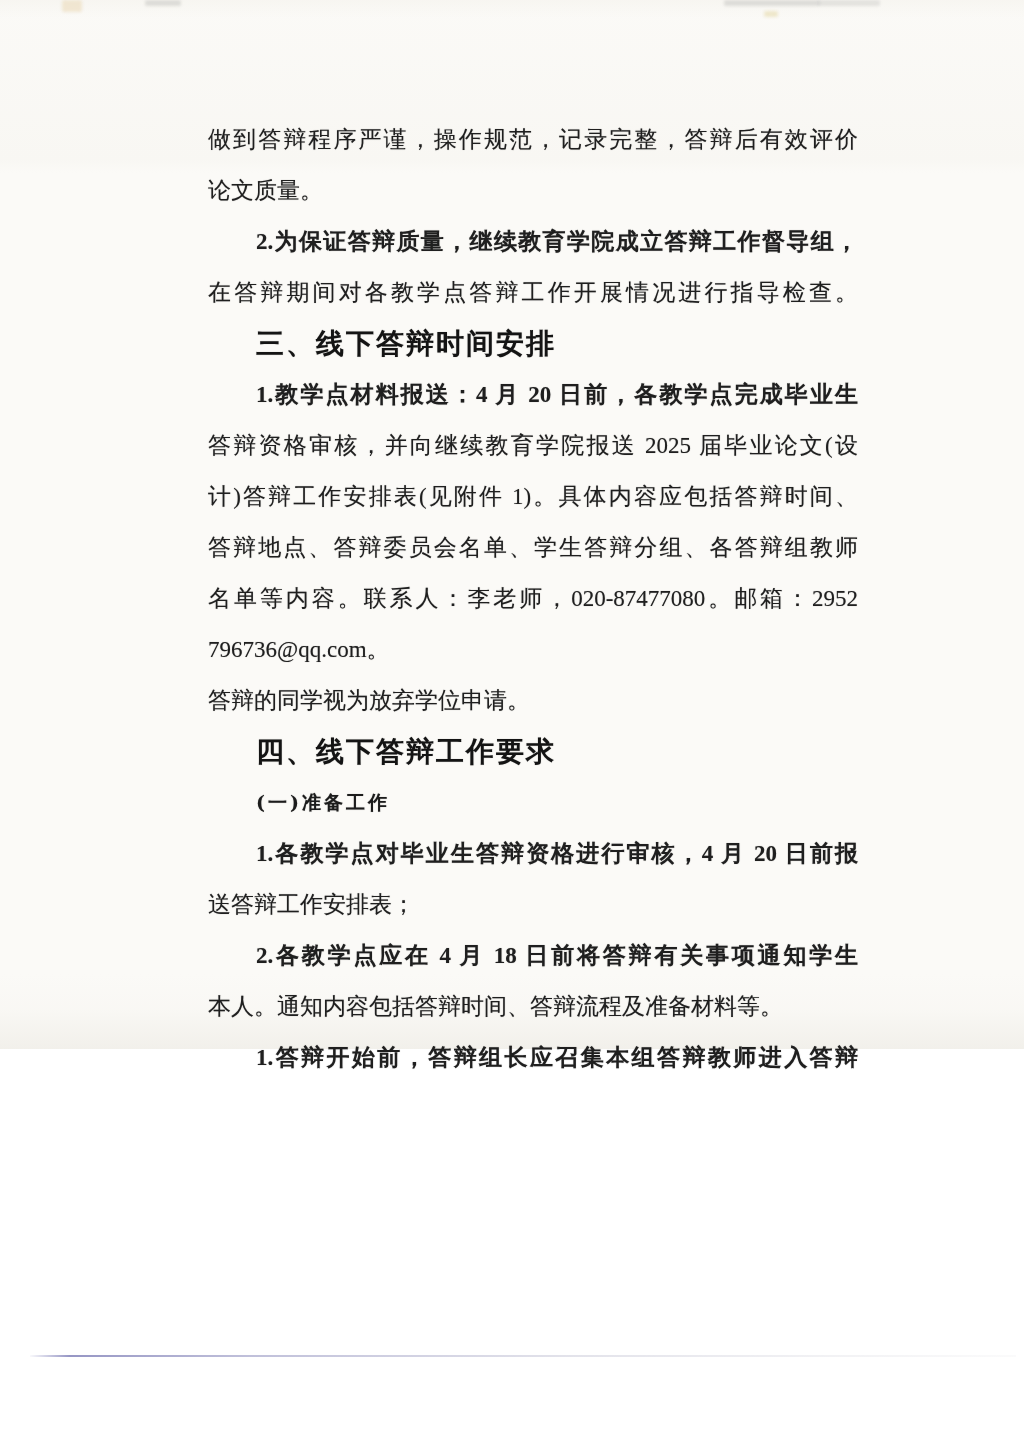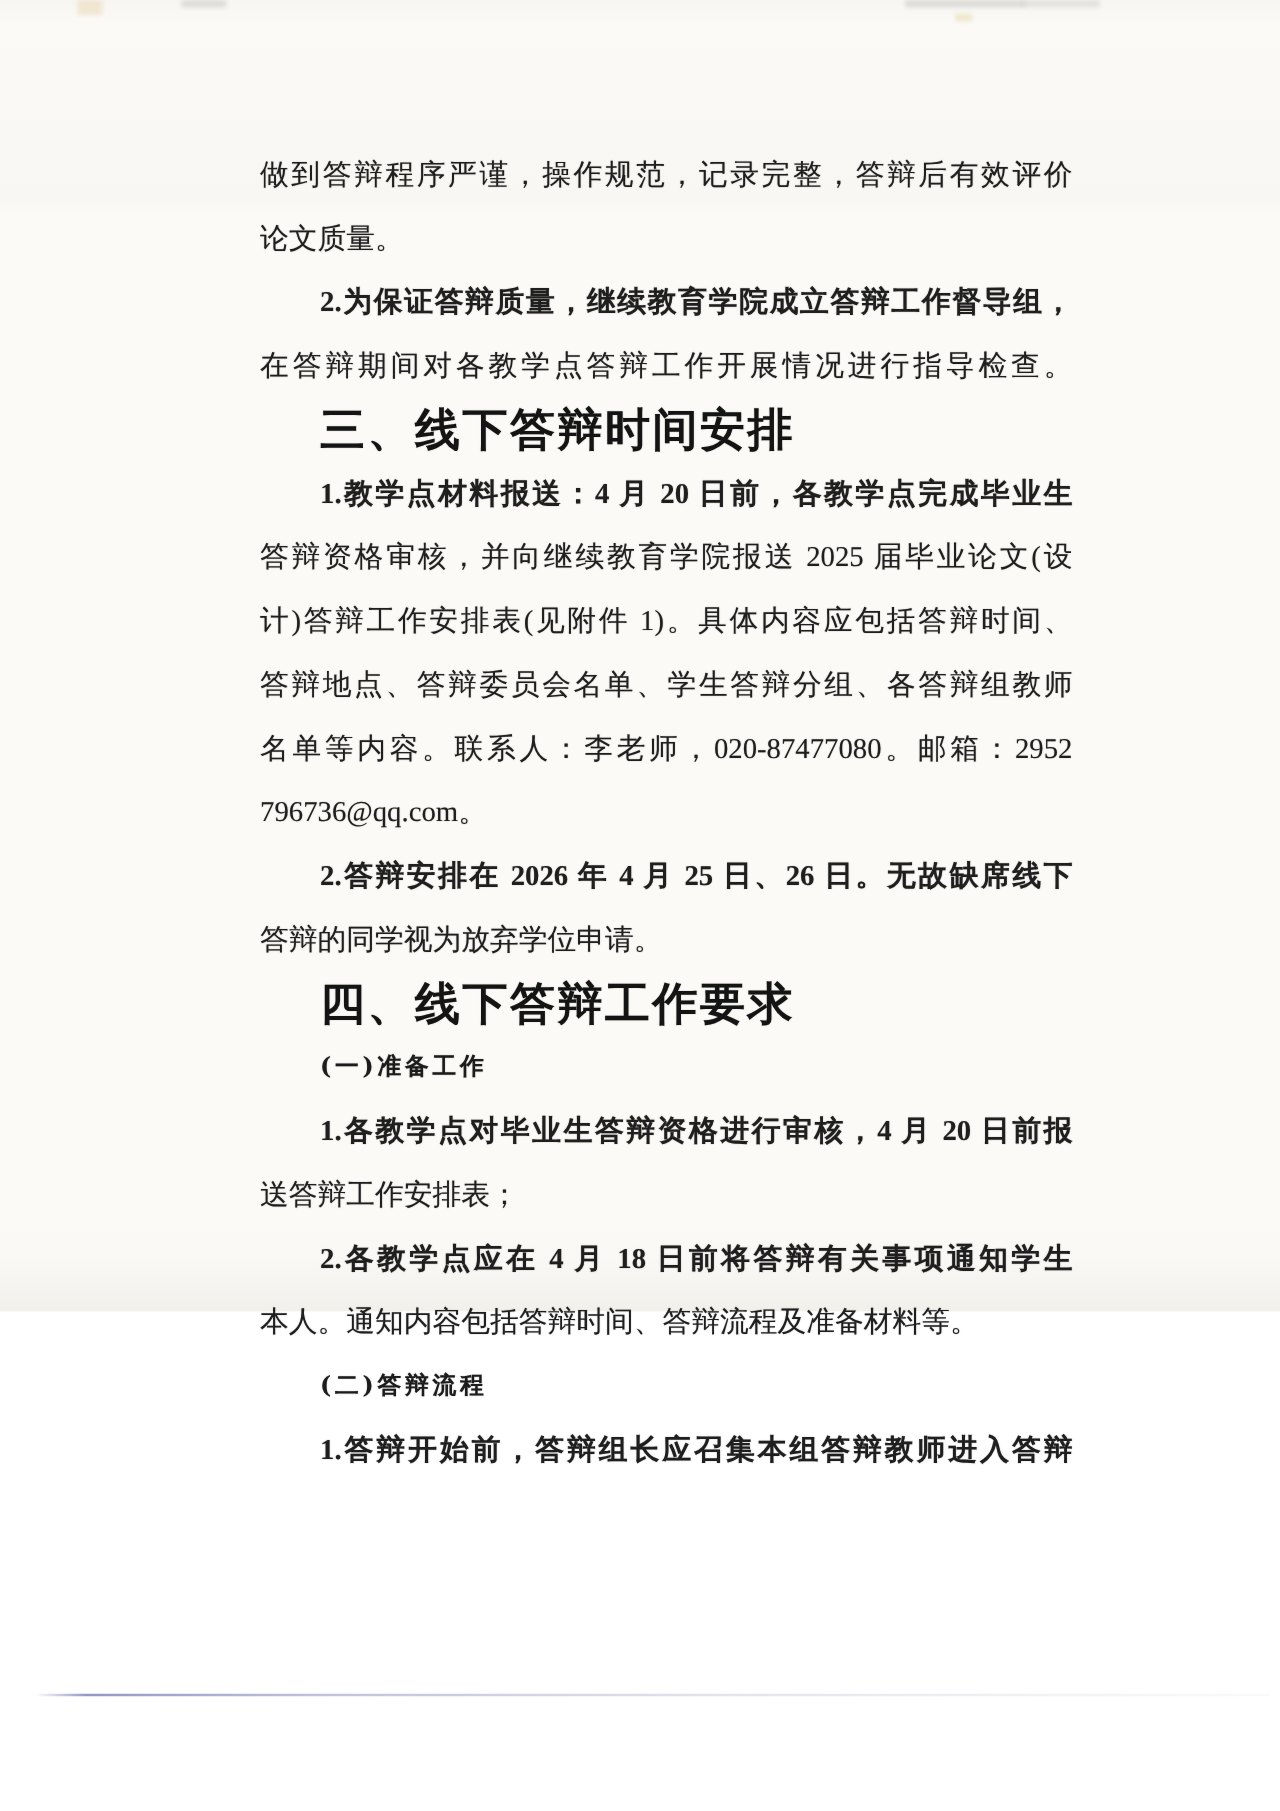--- a/index.html
+++ b/index.html
@@ -45,21 +45,21 @@
   }
   .line.justify {
     white-space: normal;
     text-align: justify;
     text-align-last: justify;
     text-justify: inter-character;
   }
   .line.indent { padding-left: 48px; font-weight: bold; }
   .line.heading {
     font-family: "Liberation Sans", "DejaVu Sans", sans-serif;
-    font-weight: 700; font-size: 36px; letter-spacing: 2px; color: #141414;
+    font-weight: 700; font-size: 28px; letter-spacing: 2px; color: #141414;
     text-shadow: 0 0 1px rgba(20,20,20,0.35);
   }
   .line.subheading {
     font-family: "DejaVu Serif", "Liberation Serif", serif;
     font-size: 19px; letter-spacing: 3px; color: #1c1c1c;
   }
 </style>
 </head>
 <body>
 
@@ -75,26 +75,24 @@
       <div class="line body">论文质量。</div>
       <div class="line body indent justify">2.为保证答辩质量，继续教育学院成立答辩工作督导组，</div>
       <div class="line body justify">在答辩期间对各教学点答辩工作开展情况进行指导检查。</div>
       <div class="line heading indent">三、线下答辩时间安排</div>
       <div class="line body indent justify">1.教学点材料报送：4 月 20 日前，各教学点完成毕业生</div>
       <div class="line body justify">答辩资格审核，并向继续教育学院报送 2025 届毕业论文(设</div>
       <div class="line body justify">计)答辩工作安排表(见附件 1)。具体内容应包括答辩时间、</div>
       <div class="line body justify">答辩地点、答辩委员会名单、学生答辩分组、各答辩组教师</div>
       <div class="line body justify">名单等内容。联系人：李老师，020-87477080。邮箱：2952</div>
       <div class="line body">796736@qq.com。</div>
-      <div class="line body indent justify">2.答辩安排在 2026 年 4 月 25 日、26 日。无故缺席线下</div>
       <div class="line body">答辩的同学视为放弃学位申请。</div>
       <div class="line heading indent">四、线下答辩工作要求</div>
       <div class="line subheading indent">(一)准备工作</div>
       <div class="line body indent justify">1.各教学点对毕业生答辩资格进行审核，4 月 20 日前报</div>
       <div class="line body">送答辩工作安排表；</div>
       <div class="line body indent justify">2.各教学点应在 4 月 18 日前将答辩有关事项通知学生</div>
       <div class="line body">本人。通知内容包括答辩时间、答辩流程及准备材料等。</div>
-      <div class="line subheading indent">(二)答辩流程</div>
       <div class="line body indent justify">1.答辩开始前，答辩组长应召集本组答辩教师进入答辩</div>
     </div>
 
   <div class="edge-line"></div>
 </div>
 
 </body></html>

